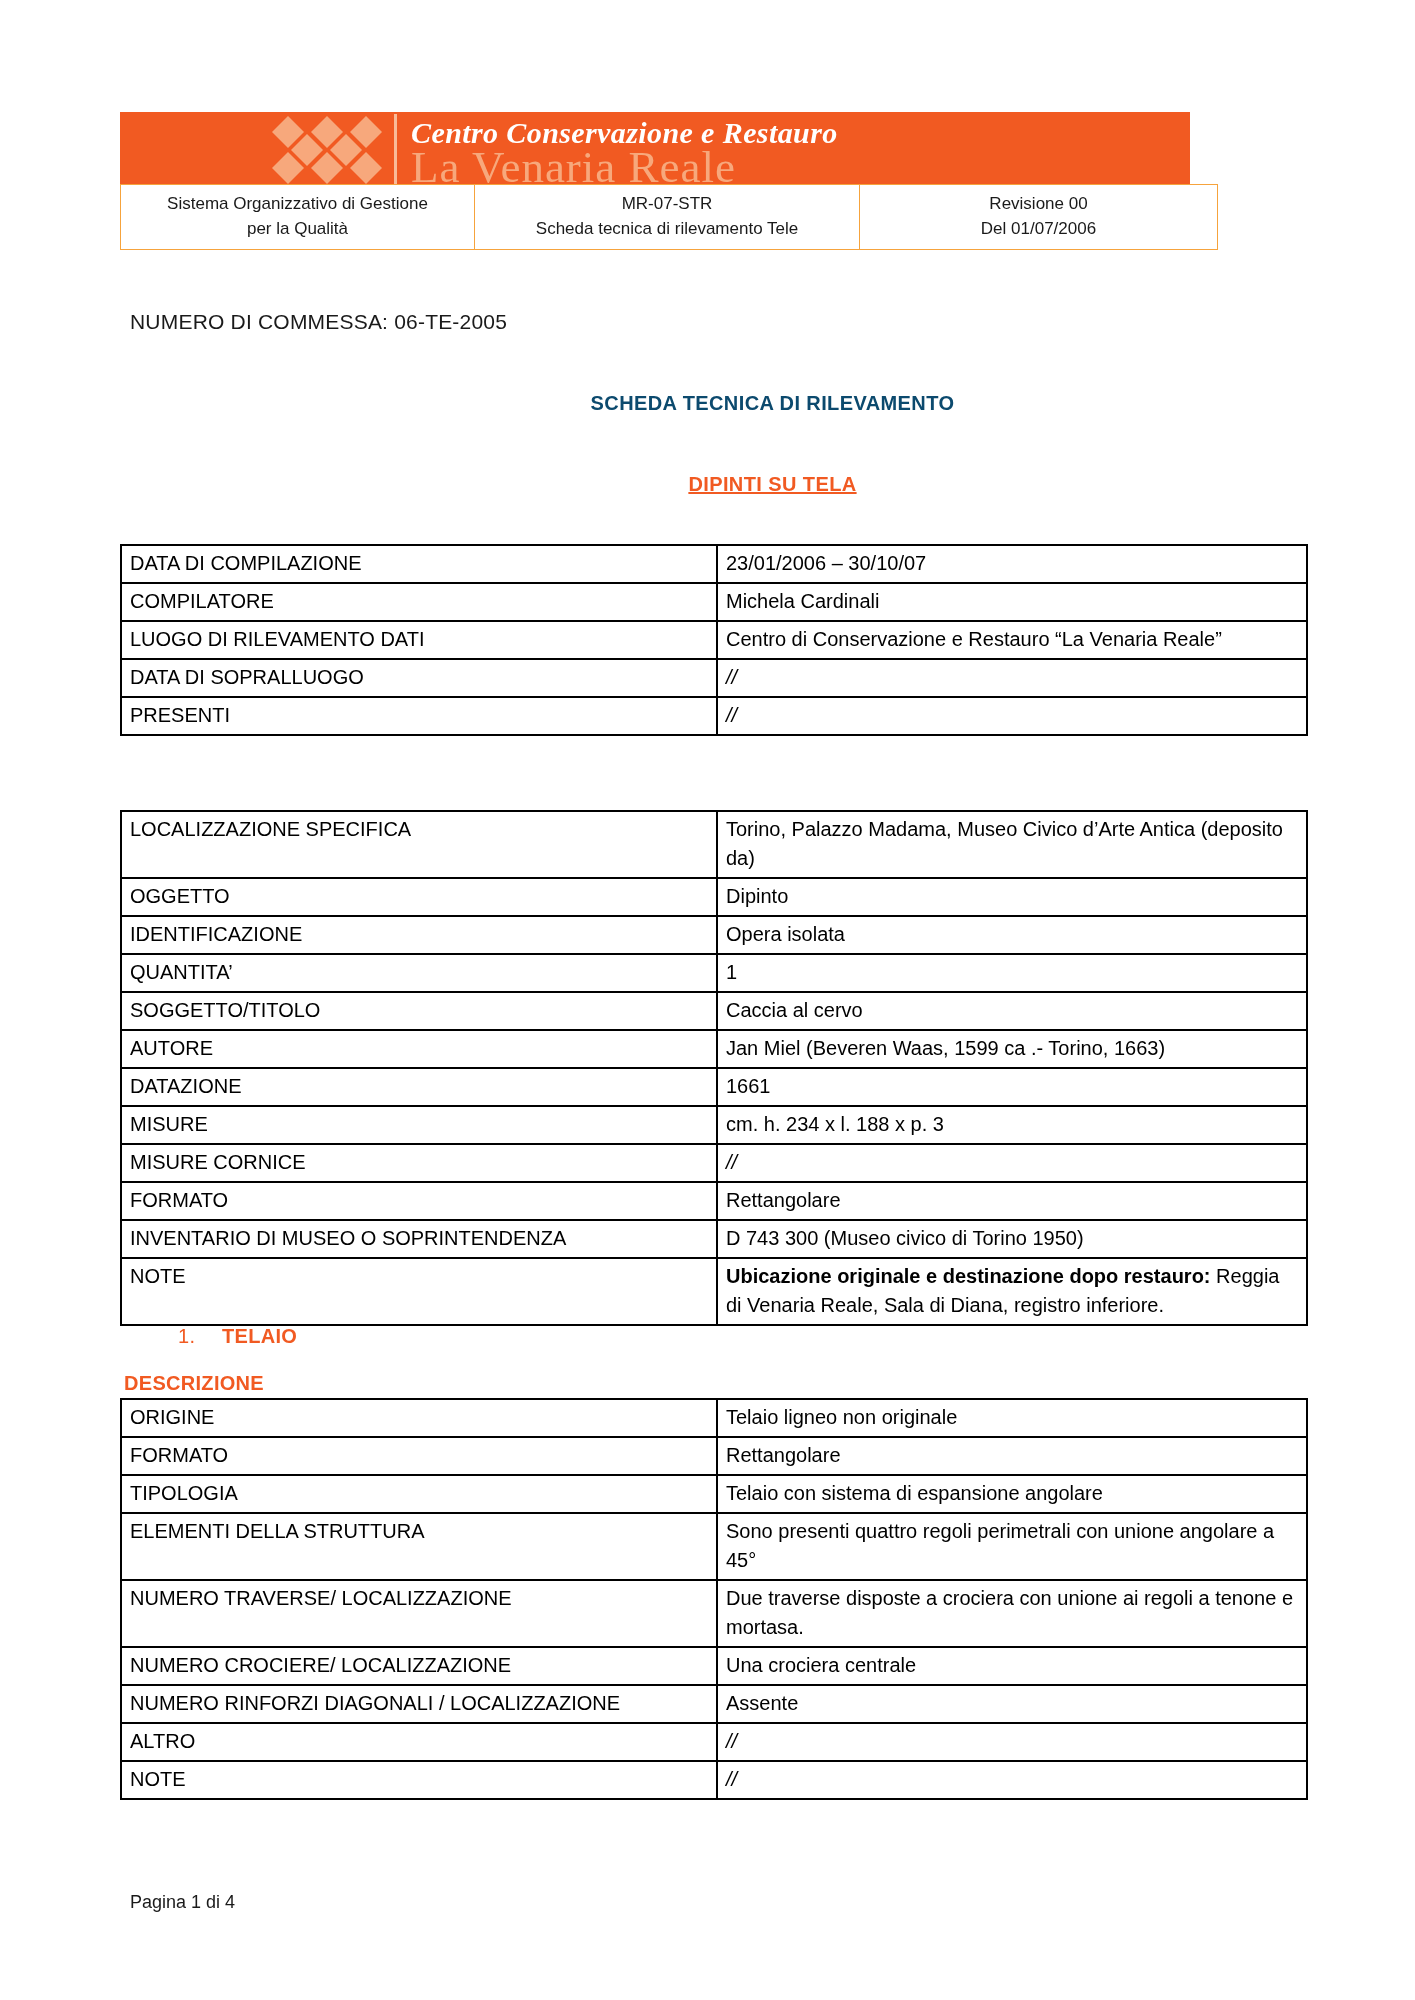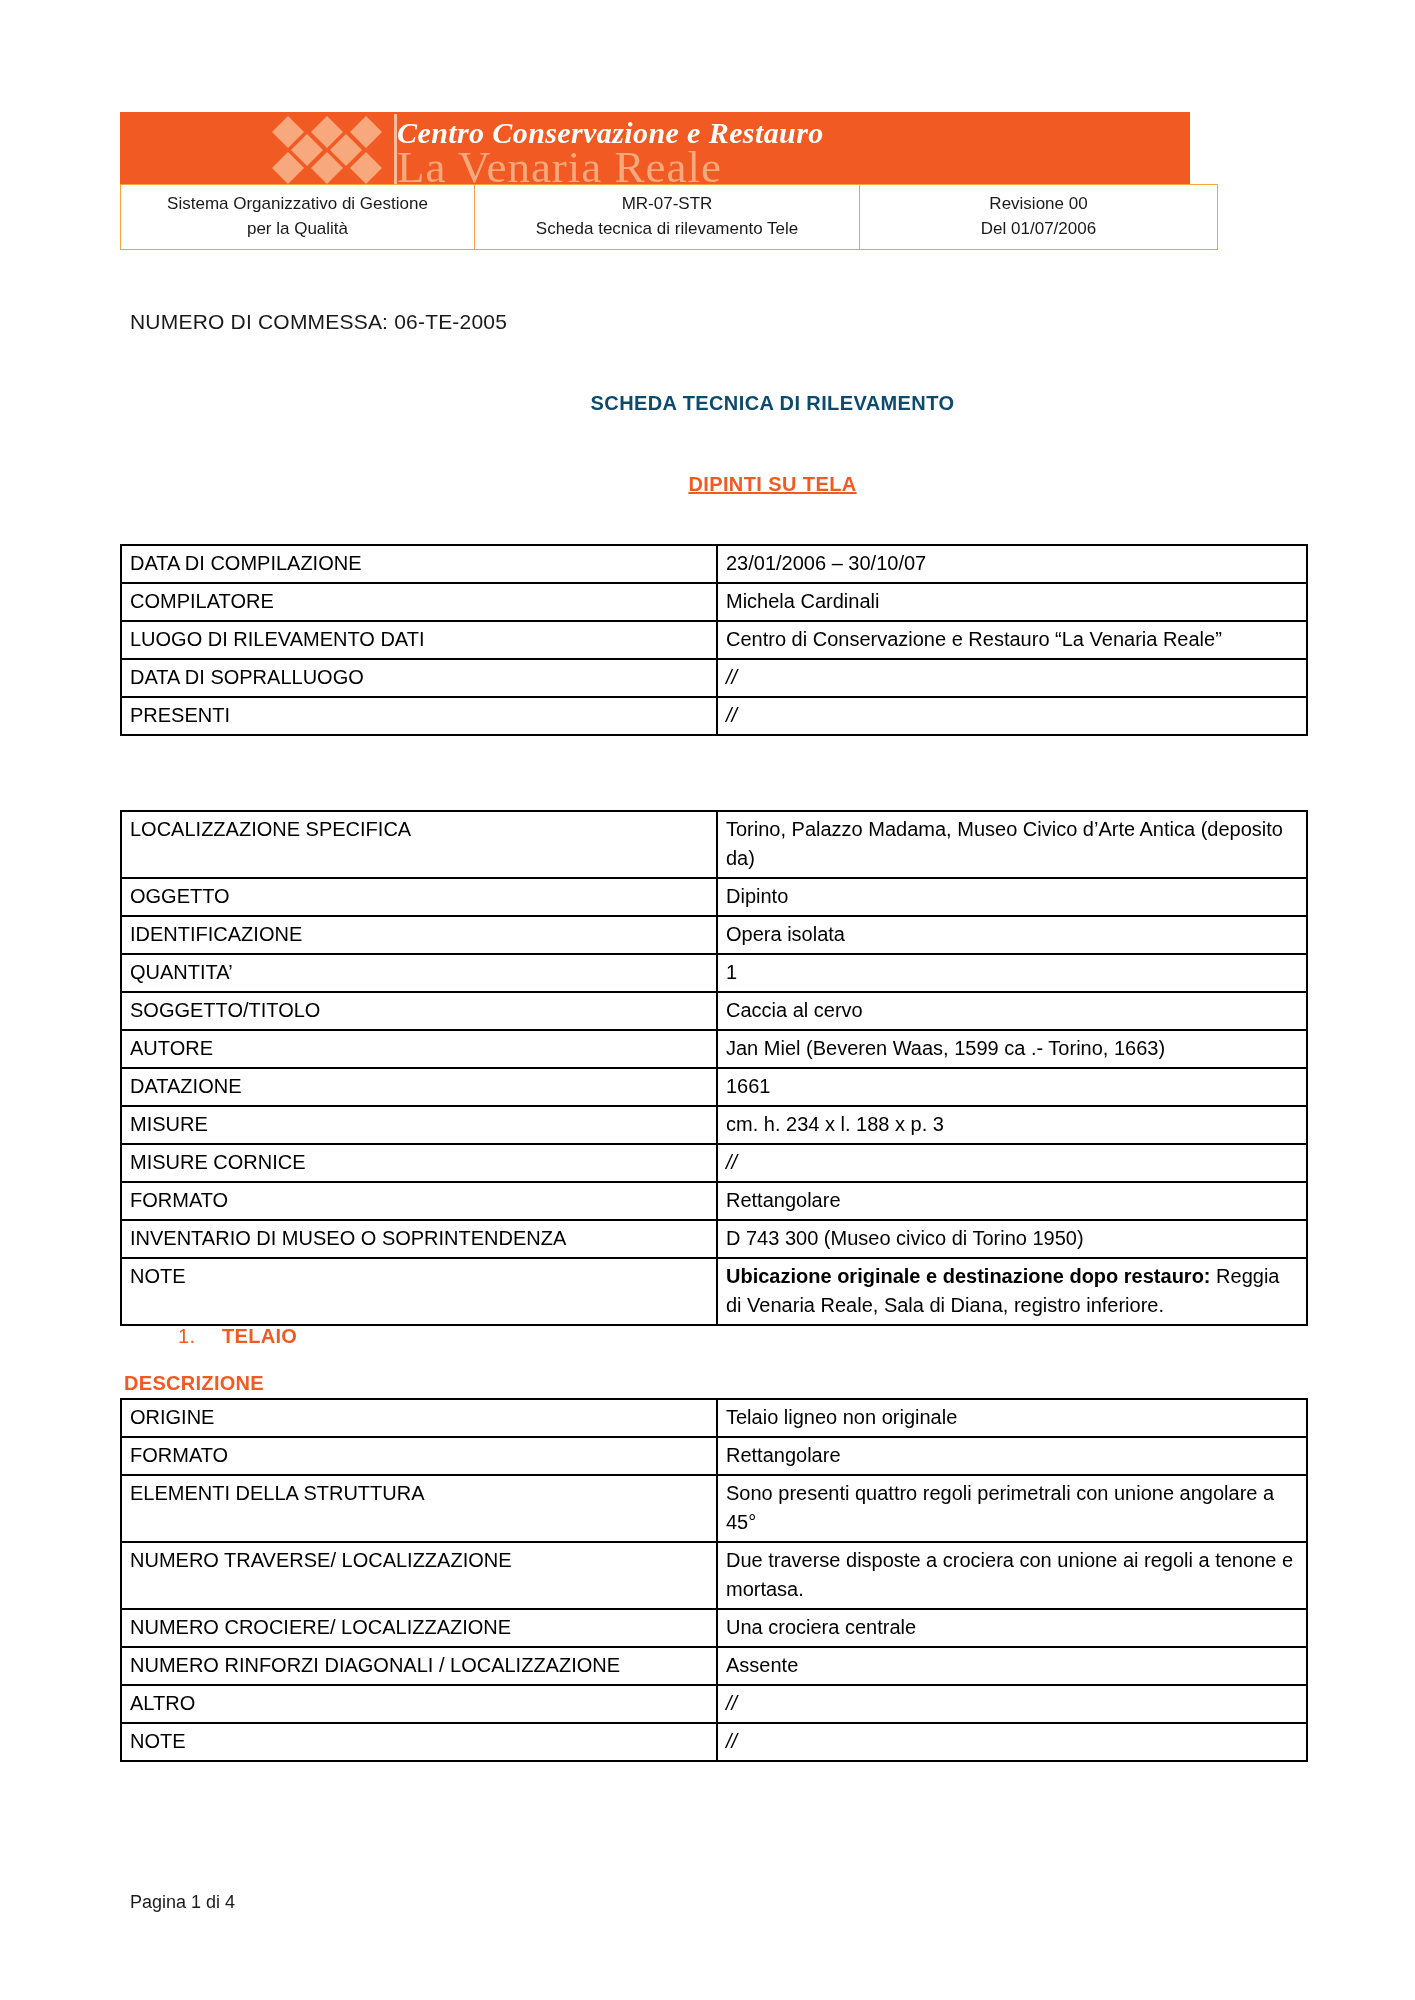--- a/index.html
+++ b/index.html
@@ -43,20 +43,21 @@
   .logo-sep {
     width: 3px;
     background: #f9bb98;
     margin-left: 8px;
     margin-top: 2px;
     margin-bottom: 0;
   }
   .logo-text {
     flex: 1;
     position: relative;
+    padding-left: 14px;
   }
   .logo-line1 {
     font-family: "Liberation Serif", serif;
     font-style: italic;
     font-weight: bold;
     font-size: 30px;
     color: #ffffff;
     letter-spacing: 0.4px;
     line-height: 32px;
     padding-top: 5px;
@@ -327,20 +328,24 @@
     <tbody>
         <tr>
       <td class="k">ORIGINE</td>
       <td class="v">Telaio ligneo non originale</td>
     </tr>
     <tr>
       <td class="k">FORMATO</td>
       <td class="v">Rettangolare</td>
     </tr>
     <tr>
+      <td class="k">TIPOLOGIA</td>
+      <td class="v">Telaio con sistema di espansione angolare</td>
+    </tr>
+    <tr>
       <td class="k">ELEMENTI DELLA STRUTTURA</td>
       <td class="v">Sono presenti quattro regoli perimetrali con unione angolare a 45°</td>
     </tr>
     <tr>
       <td class="k">NUMERO TRAVERSE/ LOCALIZZAZIONE</td>
       <td class="v">Due traverse disposte a crociera con unione ai regoli a tenone e mortasa.</td>
     </tr>
     <tr>
       <td class="k">NUMERO CROCIERE/ LOCALIZZAZIONE</td>
       <td class="v">Una crociera centrale</td>

